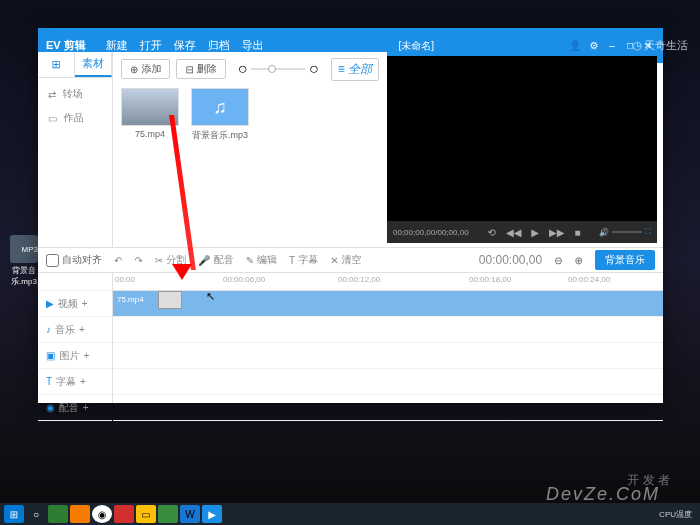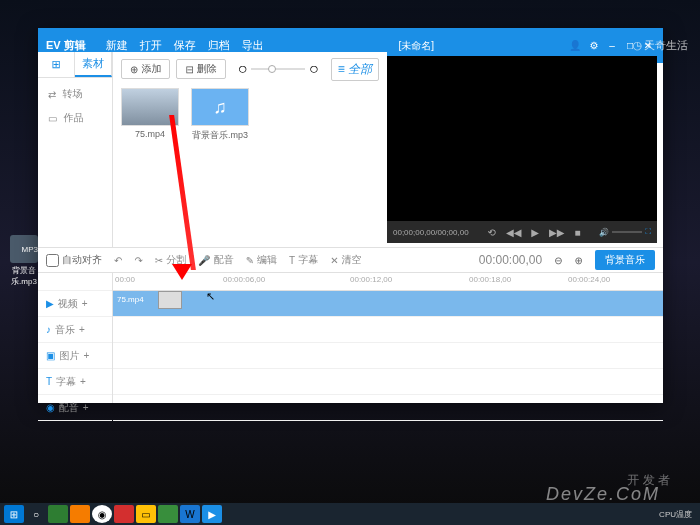--- a/index.html
+++ b/index.html
@@ -205,21 +205,21 @@
         <div class="track-label"><span style="color:#1b8fe6;">▶</span><span>视频</span> +</div>
         <div class="track-label"><span style="color:#1b8fe6;">♪</span><span>音乐</span> +</div>
         <div class="track-label"><span style="color:#1b8fe6;">▣</span><span>图片</span> +</div>
         <div class="track-label"><span style="color:#1b8fe6;">T</span><span>字幕</span> +</div>
         <div class="track-label"><span style="color:#1b8fe6;">◉</span><span>配音</span> +</div>
       </div>
       <div class="tracks">
         <div class="ruler">
           <span class="ruler-mark" style="left:2px;">00:00</span>
           <span class="ruler-mark" style="left:110px;">00:00:06,00</span>
-          <span class="ruler-mark" style="left:237px;">00:00:12,00</span>
+          <span class="ruler-mark" style="left:225px;">00:00:12,00</span>
           <span class="ruler-mark" style="left:356px;">00:00:18,00</span>
           <span class="ruler-mark" style="left:455px;">00:00:24,00</span>
         </div>
         <div class="track-row video">
           <div class="clip"><span>75.mp4</span></div>
           <div class="clip-thumb"></div>
         </div>
         <div class="track-row"></div>
         <div class="track-row"></div>
         <div class="track-row"></div>

